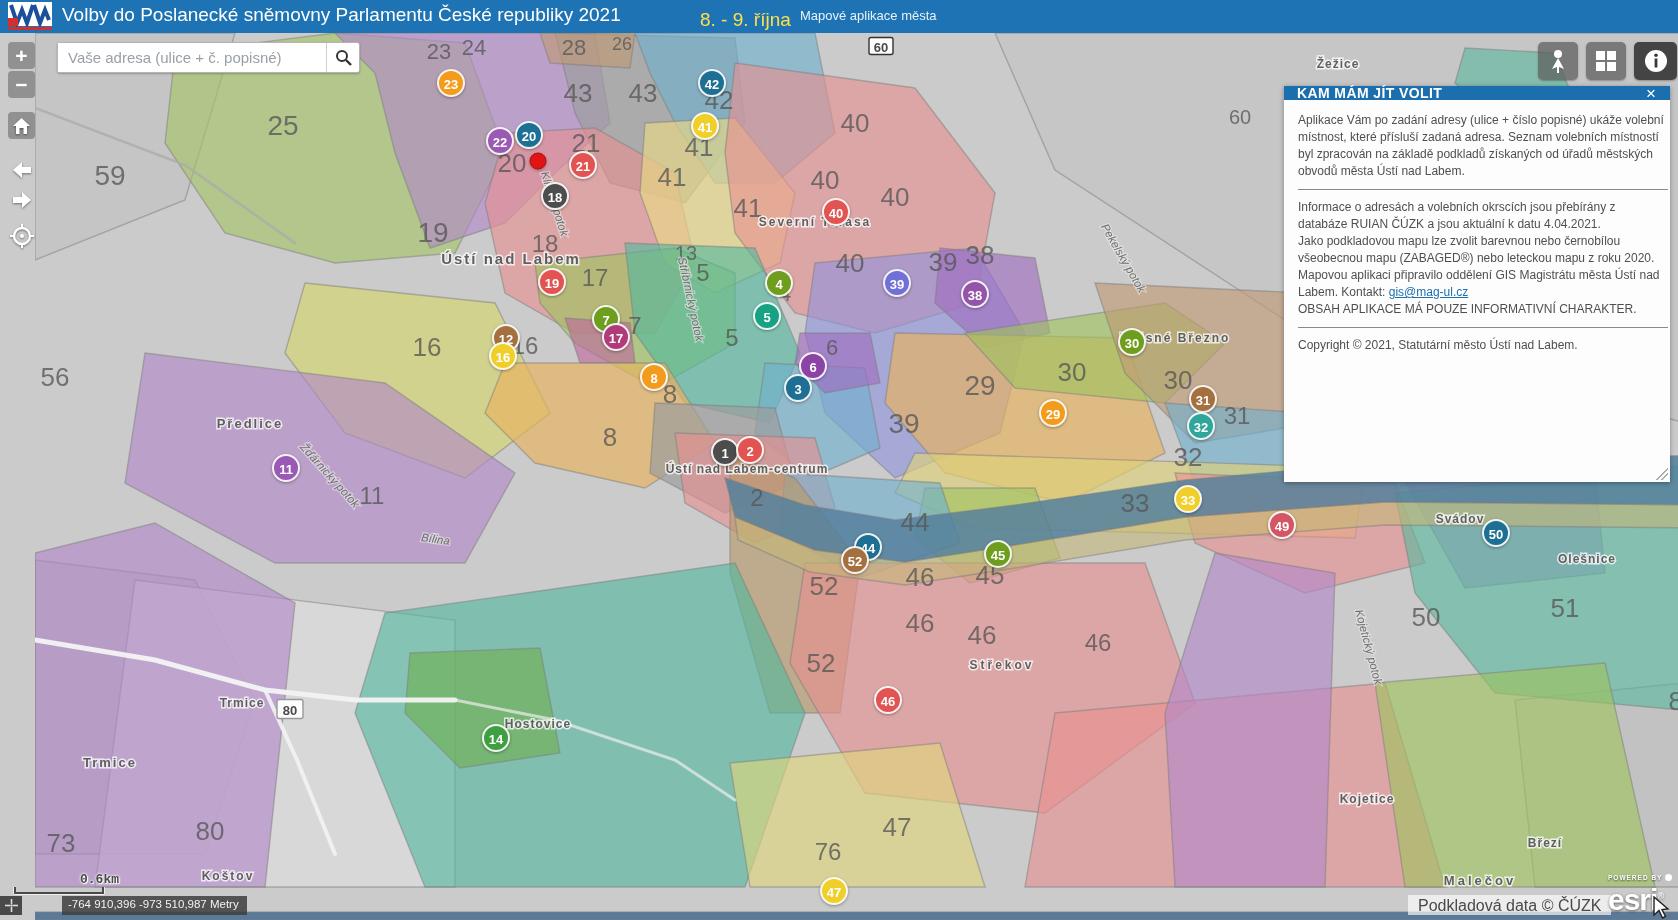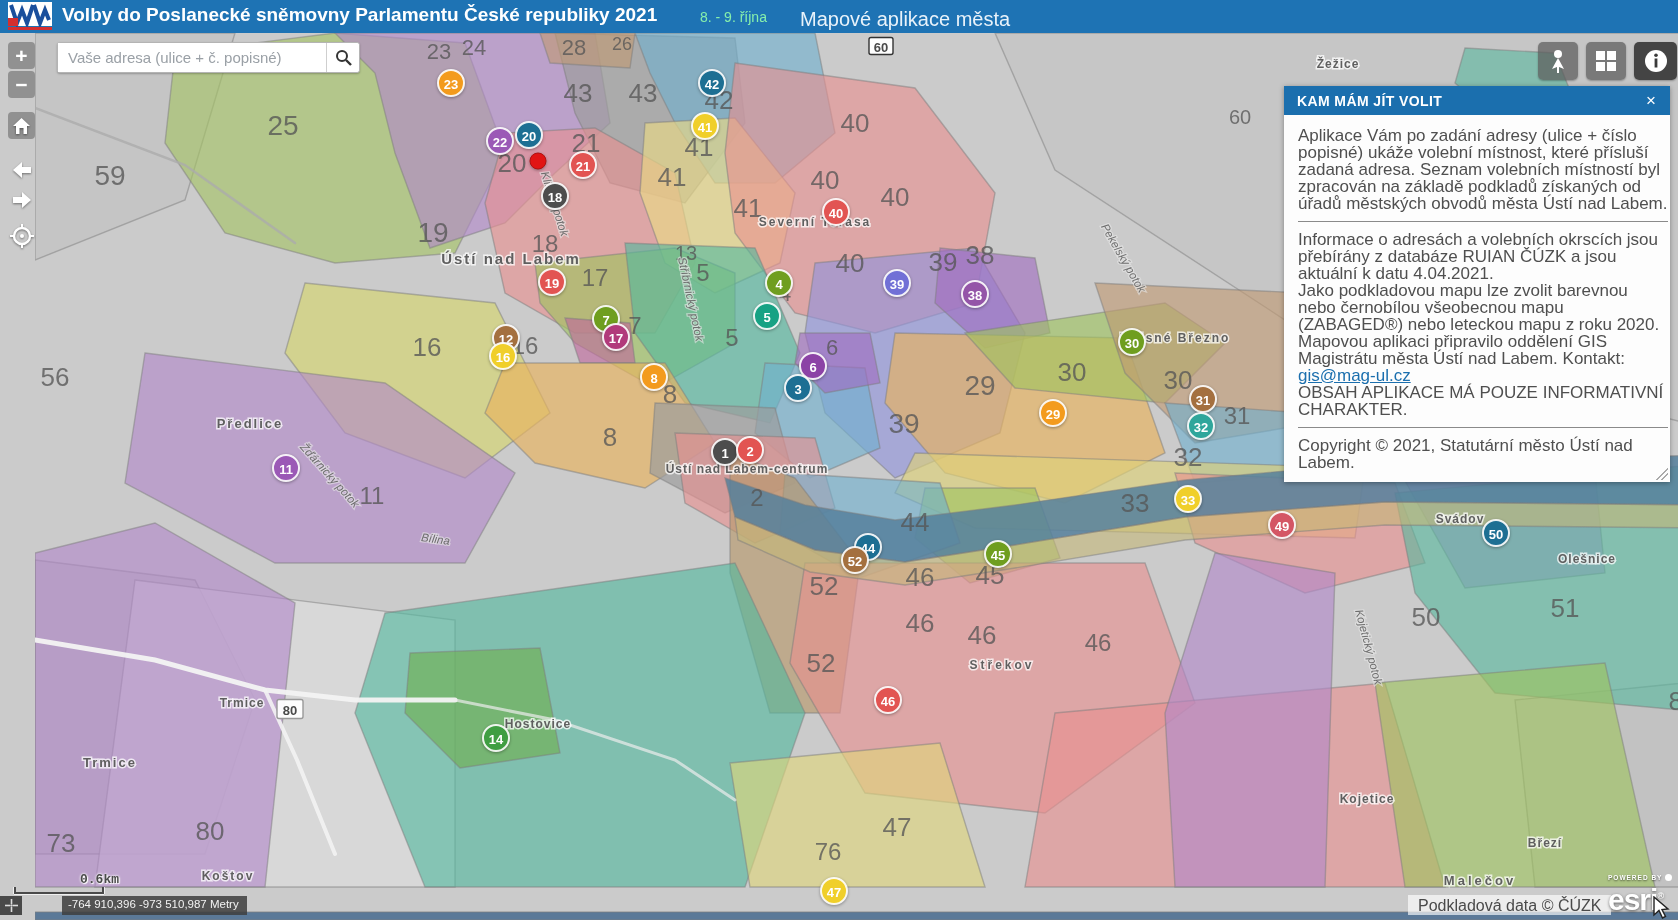--- a/index.html
+++ b/index.html
@@ -4,23 +4,23 @@
 <style>
   * { margin:0; padding:0; box-sizing:border-box; }
   html,body { width:1678px; height:920px; overflow:hidden;
     font-family:"Liberation Sans", sans-serif; background:#cbcbcb; }
   #app { position:relative; width:1678px; height:920px; overflow:hidden; }
 
   
   #header { position:absolute; left:0; top:0; width:1678px; height:33px;
     background:#1e73b4; z-index:50; display:flex; align-items:center; }
   #logo { position:absolute; left:8px; top:2px; width:44px; height:29px; }
-  #title { position:absolute; left:62px; top:4px; color:#ffffff; font-size:19px; font-weight:700; white-space:nowrap; }
-  #dates { position:absolute; left:700px; top:9px; color:#86efac; font-size:14px; white-space:nowrap; }
-  #appslink { position:absolute; left:800px; top:8px; color:#e8f2fa; font-size:20px; white-space:nowrap; cursor:pointer; }
+  #title { position:absolute; left:62px; top:4px; color:#ffffff; font-size:19px; font-weight:400; white-space:nowrap; }
+  #dates { position:absolute; left:700px; top:9px; color:#fde047; font-size:19px; white-space:nowrap; }
+  #appslink { position:absolute; left:800px; top:8px; color:#e8f2fa; font-size:13px; white-space:nowrap; cursor:pointer; }
 
   
   #map { position:absolute; left:0; top:33px; width:1678px; height:887px;padding-left:35px; }
   #map svg { display:block; }
 
   
   #search { position:absolute; left:57px; top:42px; width:303px; height:31px;
     background:#ffffff; border:1px solid #b4b4b4; border-radius:3px; display:flex;
     box-shadow:0 1px 2px rgba(0,0,0,.25); z-index:40; }
   #search input { flex:1; border:0; outline:none; padding:0 10px; font-size:15px;
@@ -46,25 +46,25 @@
   .rbtn { position:absolute; top:42px; width:40px; height:38px; border-radius:5px;
     background:rgba(92,92,92,.72); display:flex; align-items:center; justify-content:center;
     cursor:pointer; z-index:40; box-shadow:0 1px 2px rgba(0,0,0,.3); }
   #btn-person { left:1538px; }
   #btn-basemap { left:1586px; }
   #btn-info { left:1634px; width:43px; background:rgba(56,56,56,.92); }
 
   
   #panel { position:absolute; left:1284px; top:86px; width:386px; height:396px;
     background:#fdfdfd; z-index:45; box-shadow:0 1px 5px rgba(0,0,0,.35); }
-  #panel-head { height:29px; background:#1b6fae; color:#fff; display:flex;
+  #panel-head { height:14px; background:#1b6fae; color:#fff; display:flex;
     align-items:center; padding:0 10px 0 13px; }
   #panel-title { font-size:14px; font-weight:bold; letter-spacing:.4px; flex:1; }
   #panel-close { color:#fff; font-size:17px; cursor:pointer; line-height:1; padding:2px 4px; }
-  #panel-body { padding:12px 2px 10px 14px; font-size:17px; line-height:17px; color:#4f4f4f; }
+  #panel-body { padding:12px 2px 10px 14px; font-size:12px; line-height:17px; color:#4f4f4f; }
   #panel-body .rule { border:0; border-top:1px solid #8a8a8a; margin:9px 0; }
   #panel-body a { color:#1b6fae; text-decoration:underline; cursor:pointer; }
   .gap { height:17px; }
   #panel-resize { position:absolute; right:2px; bottom:2px; width:12px; height:12px; cursor:nwse-resize;
     background:linear-gradient(135deg, transparent 50%, #aaa 50%, #aaa 58%, transparent 58%,
       transparent 70%, #aaa 70%, #aaa 78%, transparent 78%); }
 
   
   #scalebar { position:absolute; left:14px; top:872px; z-index:40; }
   #scalebar .lbl { color:#4a4a4a; font-size:13px; font-weight:bold; margin-left:66px;

